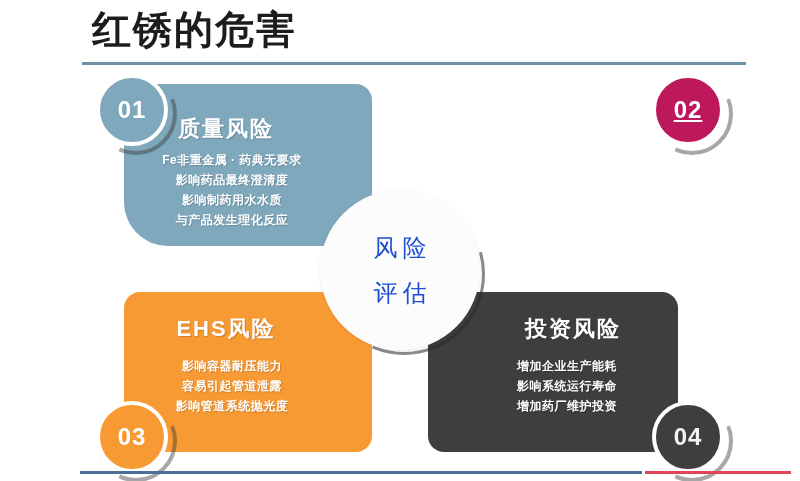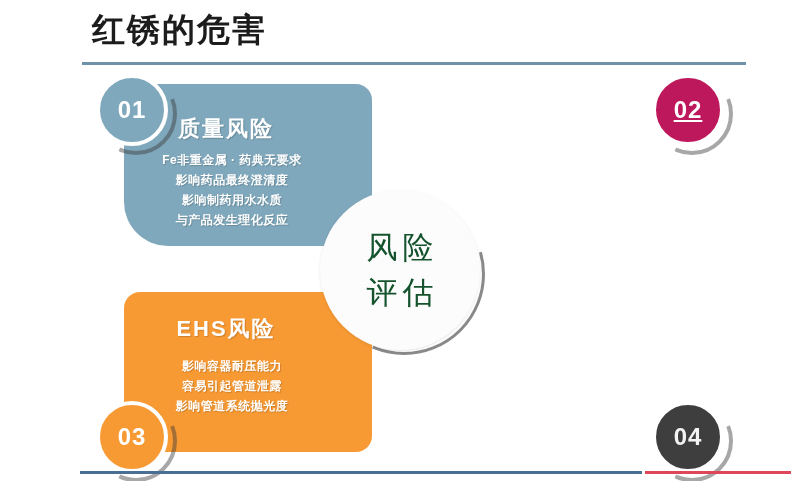--- a/index.html
+++ b/index.html
@@ -12,21 +12,21 @@
   #stage {
     position: relative;
     width: 800px; height: 481px;
     background: #ffffff;
   }
 
   
   .page-title {
     position: absolute;
     left: 92px; top: 8px;
-    font-size: 33px;
+    font-size: 39px;
     font-weight: bold;
     color: #1c1c1c;
     letter-spacing: 2px;
     line-height: 44px;
     white-space: nowrap;
   }
   .header-rule {
     position: absolute;
     left: 82px; top: 62px;
     width: 664px; height: 3px;
@@ -133,22 +133,22 @@
     width: 160px; height: 160px;
     border-radius: 50%;
     background: #FCFCFC;
     box-shadow: 0 1px 3px rgba(0,0,0,.10);
     display: flex;
     flex-direction: column;
     align-items: center;
     justify-content: center;
   }
   .hub .hub-line {
-    font-size: 31px;
-    color: #14532d;
+    font-size: 24px;
+    color: #1d4ed8;
     letter-spacing: 5px;
     line-height: 45px;
     text-indent: 5px;
     white-space: nowrap;
   }
 
   
   .badge {
     position: absolute;
     width: 72px; height: 72px;
@@ -198,20 +198,28 @@
 
   <div class="panel" id="panel-ehs">
     <div class="p-title">EHS风险</div>
     <div class="p-lines">
       <div>影响容器耐压能力</div>
       <div>容易引起管道泄露</div>
       <div>影响管道系统抛光度</div>
     </div>
   </div>
 
+  <div class="panel" id="panel-investment">
+    <div class="p-title">投资风险</div>
+    <div class="p-lines">
+      <div>增加企业生产能耗</div>
+      <div>影响系统运行寿命</div>
+      <div>增加药厂维护投资</div>
+    </div>
+  </div>
 
   <div class="hub-shadow"></div>
   <div class="hub">
     <div class="hub-line">风险</div>
     <div class="hub-line">评估</div>
   </div>
 
   <div class="badge" id="badge-01">01</div>
   <div class="badge" id="badge-02">02</div>
   <div class="badge" id="badge-03">03</div>

